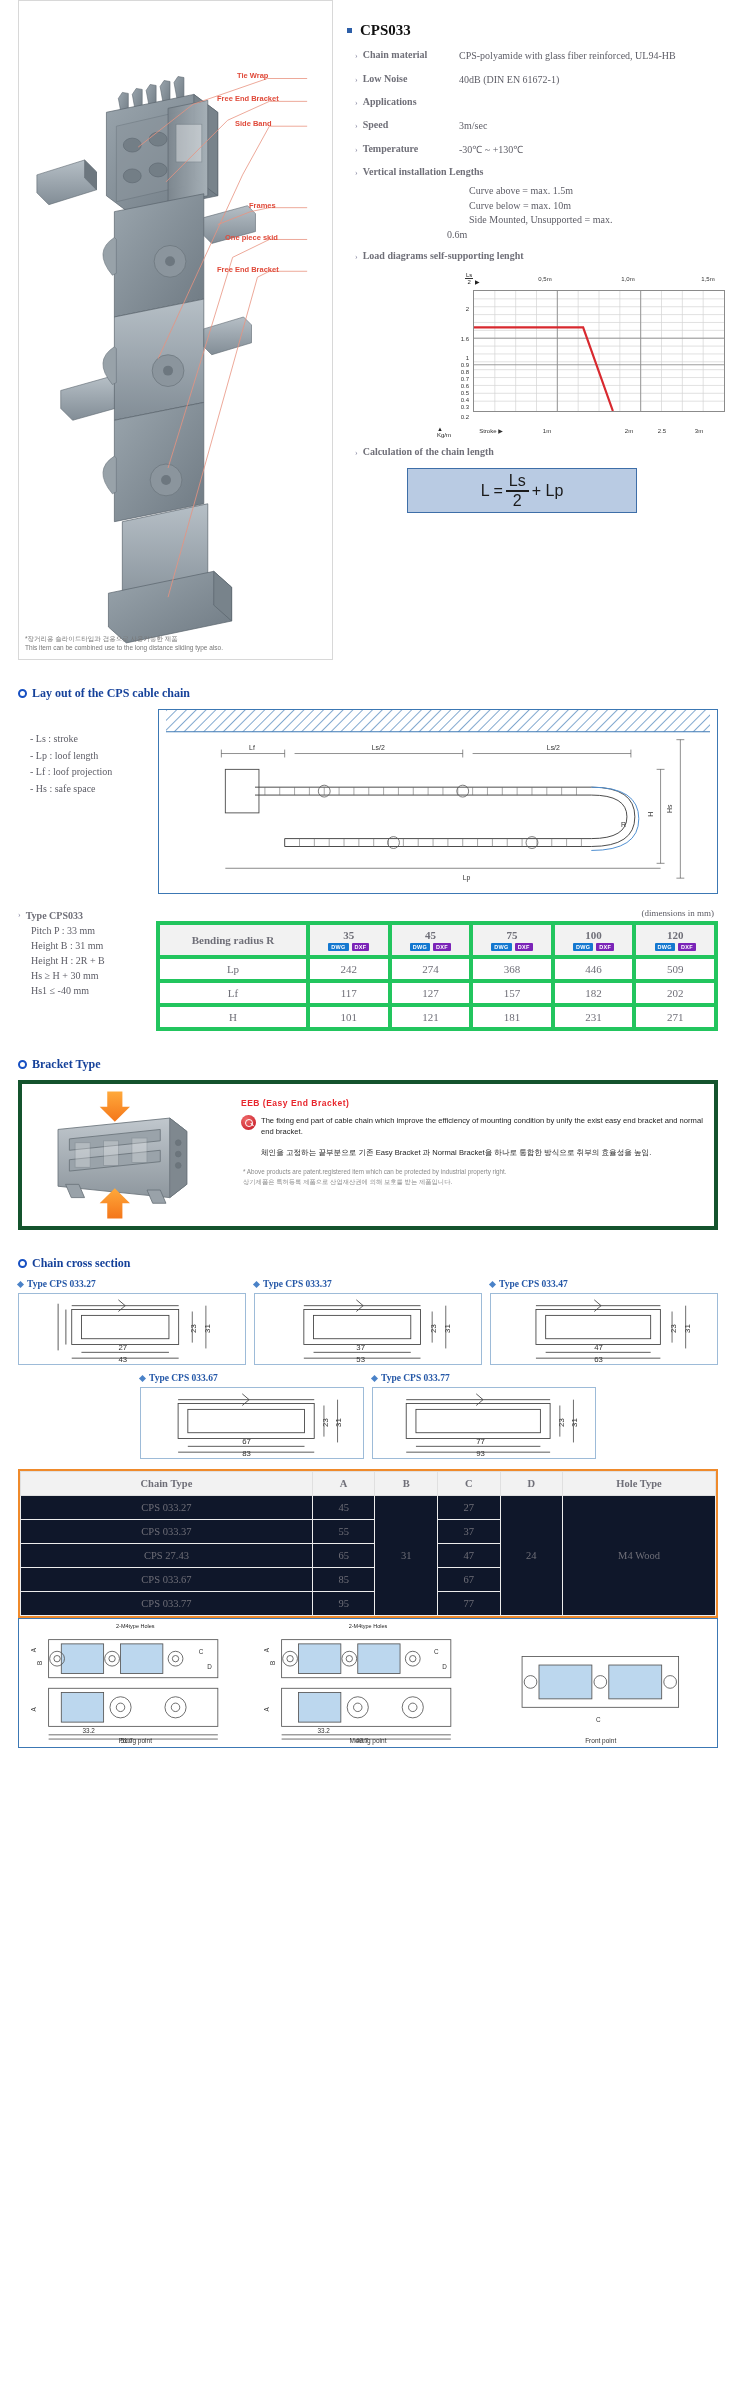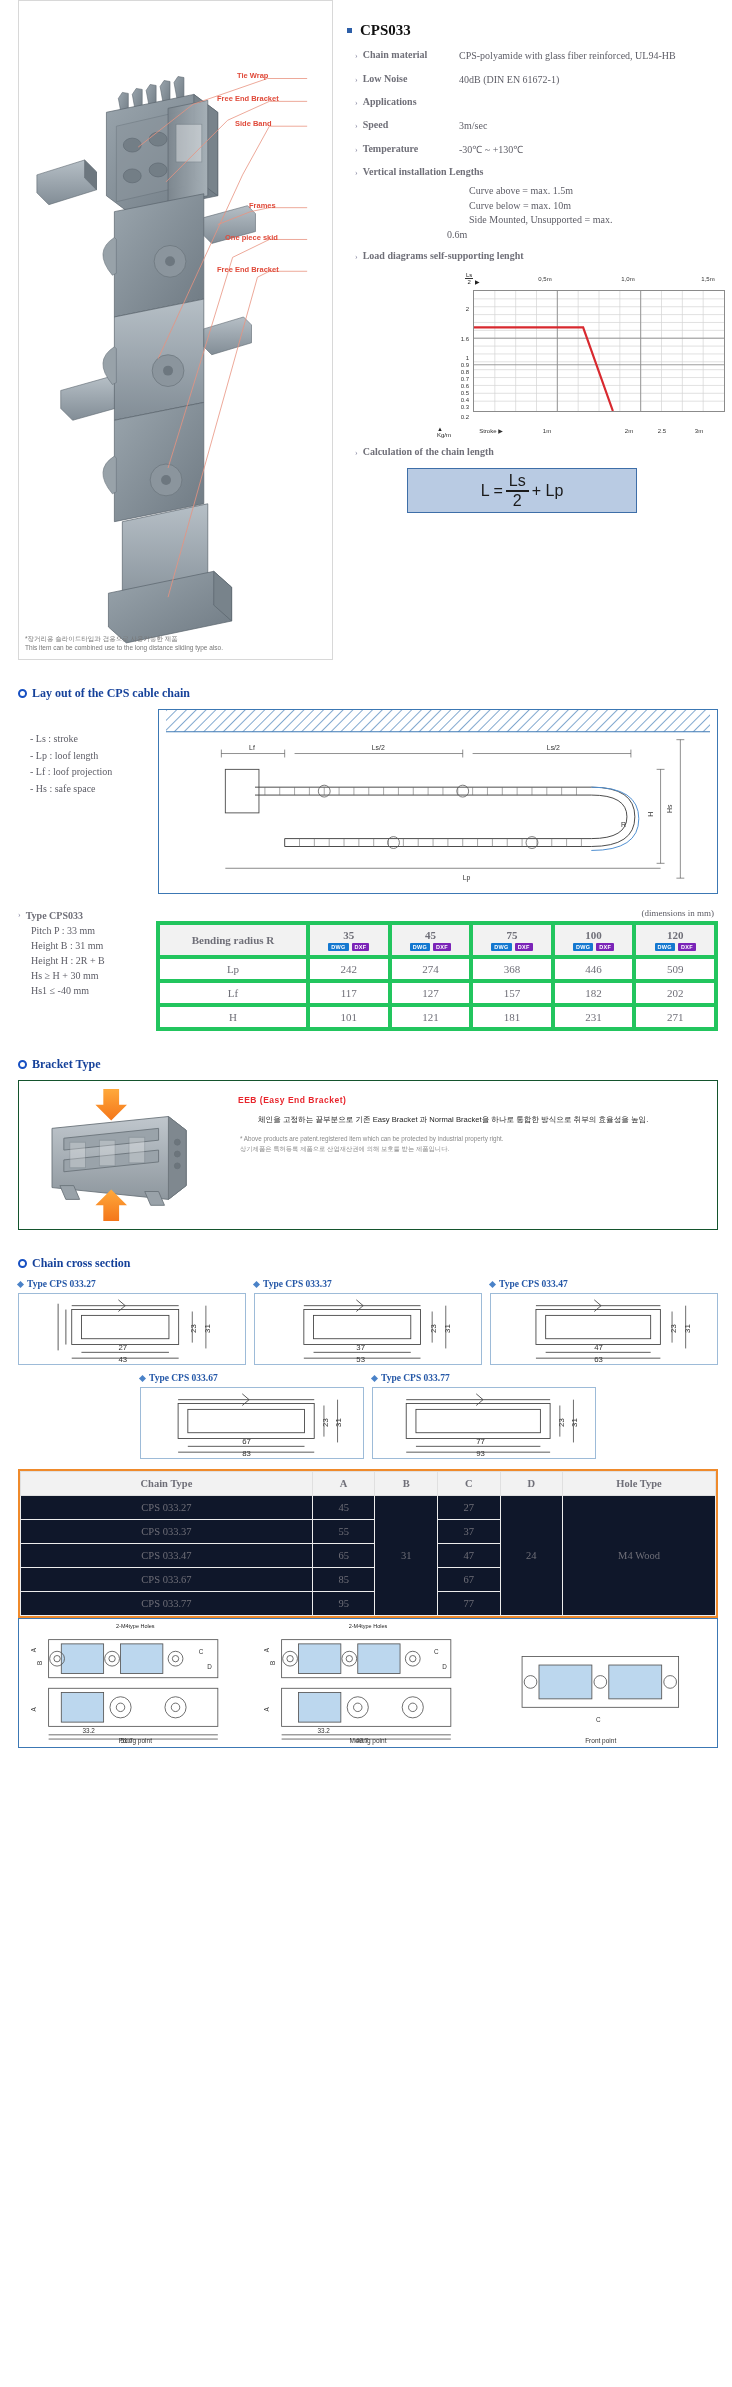--- a/index.html
+++ b/index.html
@@ -133,21 +133,21 @@
   .dl-badges { display: flex; gap: 3px; justify-content: center; margin-top: 2px; }
   .badge {
     font-family: "Liberation Sans", sans-serif; font-size: 5.5px; font-weight: bold;
     color: #fff; padding: 1px 3px; border-radius: 1px; letter-spacing: .3px;
   }
   .badge.dwg { background: #1478d0; }
   .badge.dxf { background: #7b24b8; }
 
   
   .bracket-box {
-    margin: 0 14px 0 18px; border: 1px solid #14532d; background: #fff;
+    margin: 0 14px 0 18px; border: 4px solid #14532d; background: #fff;
     height: 150px; display: flex; position: relative; overflow: hidden;
   }
   .bracket-img { width: 215px; flex: none; position: relative; background: #fff; }
   .bracket-text { flex: 1; padding: 14px 10px 0 4px; }
   .eeb-title {
     font-family: "Liberation Sans", sans-serif; font-size: 8.5px; font-weight: bold;
     color: #e8262d; margin-bottom: 7px; letter-spacing: .5px;
   }
   .eeb-row { display: flex; gap: 5px; }
   .mag-icon {
@@ -723,20 +723,24 @@
         </g>
 
         <g fill="url(#or1)">
           <path d="M84 8 L100 8 L100 24 L108 24 L92 40 L76 24 L84 24 Z"></path>
           <path d="M84 142 L100 142 L100 126 L108 126 L92 110 L76 126 L84 126 Z"></path>
         </g>
       </svg>
     </div>
     <div class="bracket-text">
       <div class="eeb-title">EEB (Easy End Bracket)</div>
+      <div class="eeb-row">
+        <span class="mag-icon"></span>
+        <span class="eeb-en">The fixing end part of cable chain which improve the efficiency of mounting condition by unify the exist easy end bracket and normal end bracket.</span>
+      </div>
       <div class="eeb-kr">체인을 고정하는 끝부분으로 기존 Easy Bracket 과 Normal Bracket을 하나로 통합한 방식으로 취부의 효율성을 높임.</div>
       <div class="eeb-foot">* Above products are patent.registered item which can be protected by industrial property right.</div>
       <div class="eeb-foot" style="margin-top:1px">상기제품은 특허등록 제품으로 산업재산권에 의해 보호를 받는 제품입니다.</div>
     </div>
   </div>
 
   <div class="sec-head">
     <span class="ring"></span>
     <span>Chain cross section</span>
   </div>
@@ -915,21 +919,21 @@
           <td>27</td>
           <td rowspan="5">24</td>
           <td rowspan="5">M4 Wood</td>
         </tr>
         <tr>
           <td>CPS 033.37</td>
           <td>55</td>
           <td>37</td>
         </tr>
         <tr>
-          <td>CPS 033.47</td>
+          <td>CPS 27.43</td>
           <td>65</td>
           <td>47</td>
         </tr>
         <tr>
           <td>CPS 033.67</td>
           <td>85</td>
           <td>67</td>
         </tr>
         <tr>
           <td>CPS 033.77</td>

